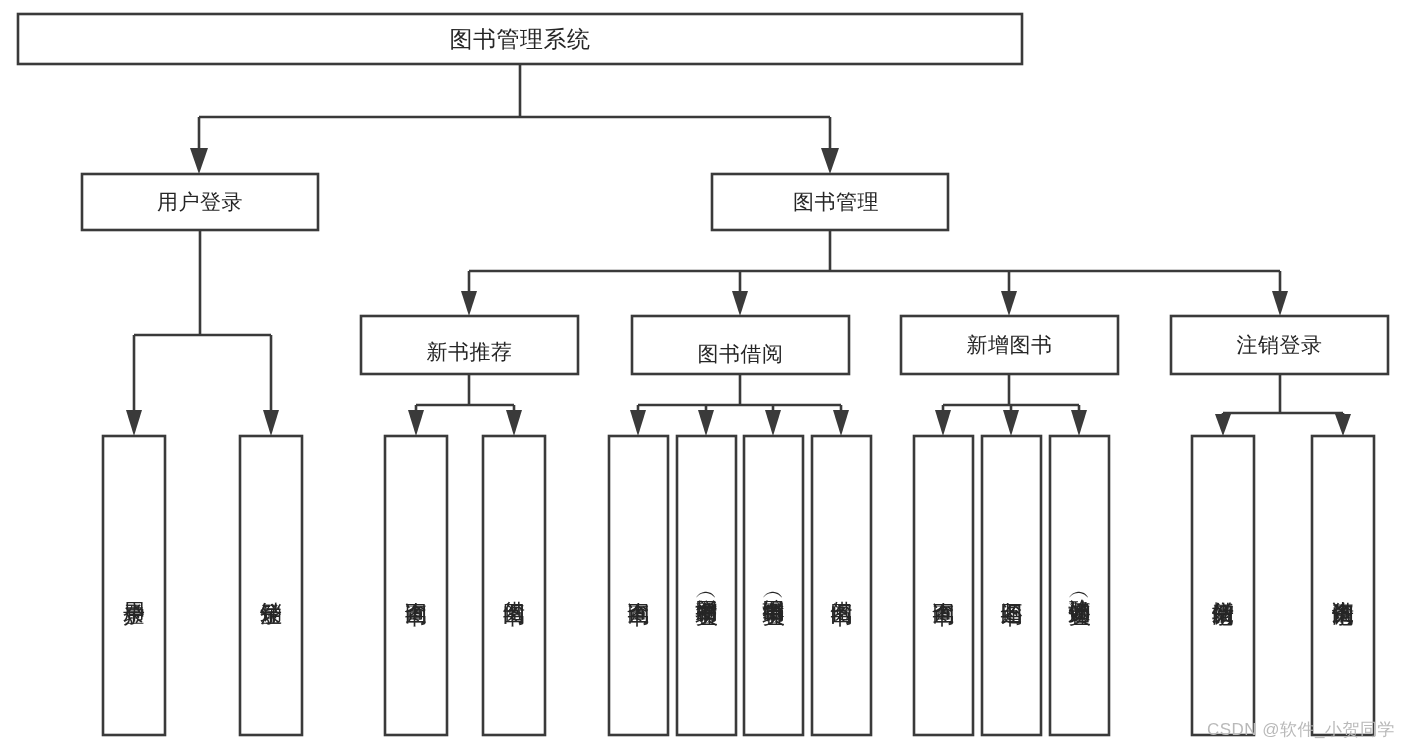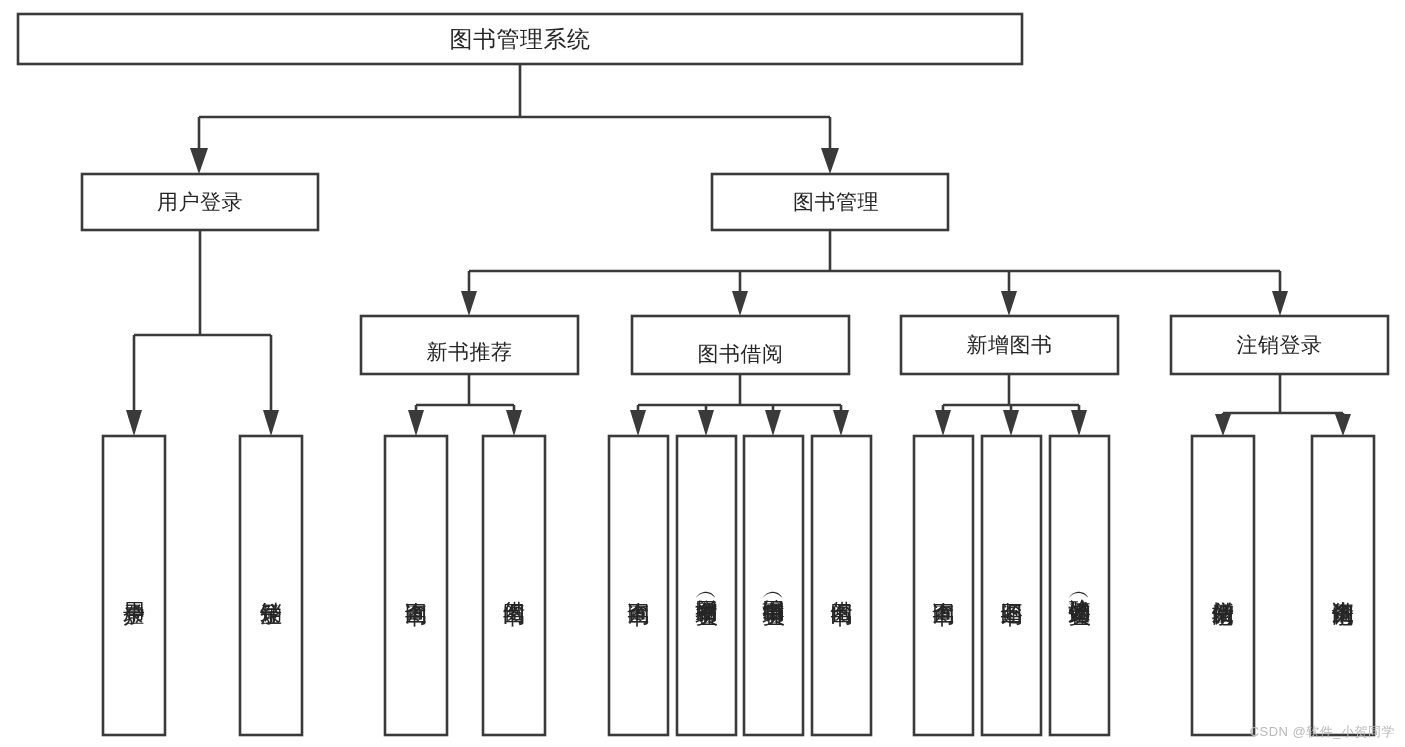--- a/index.html
+++ b/index.html
@@ -70,21 +70,21 @@
     writing-mode: vertical-rl;
     text-orientation: upright;
     letter-spacing: 1px;
     white-space: nowrap;
     pointer-events: none;
   }
   .watermark {
     position: absolute;
     right: 10px;
     bottom: 6px;
-    font-size: 13px;
+    font-size: 17px;
     color: #b9b9b9;
     letter-spacing: 0.5px;
     white-space: nowrap;
     pointer-events: none;
     margin-top: 44px;
   }
 </style>
 </head>
 <body>
 

